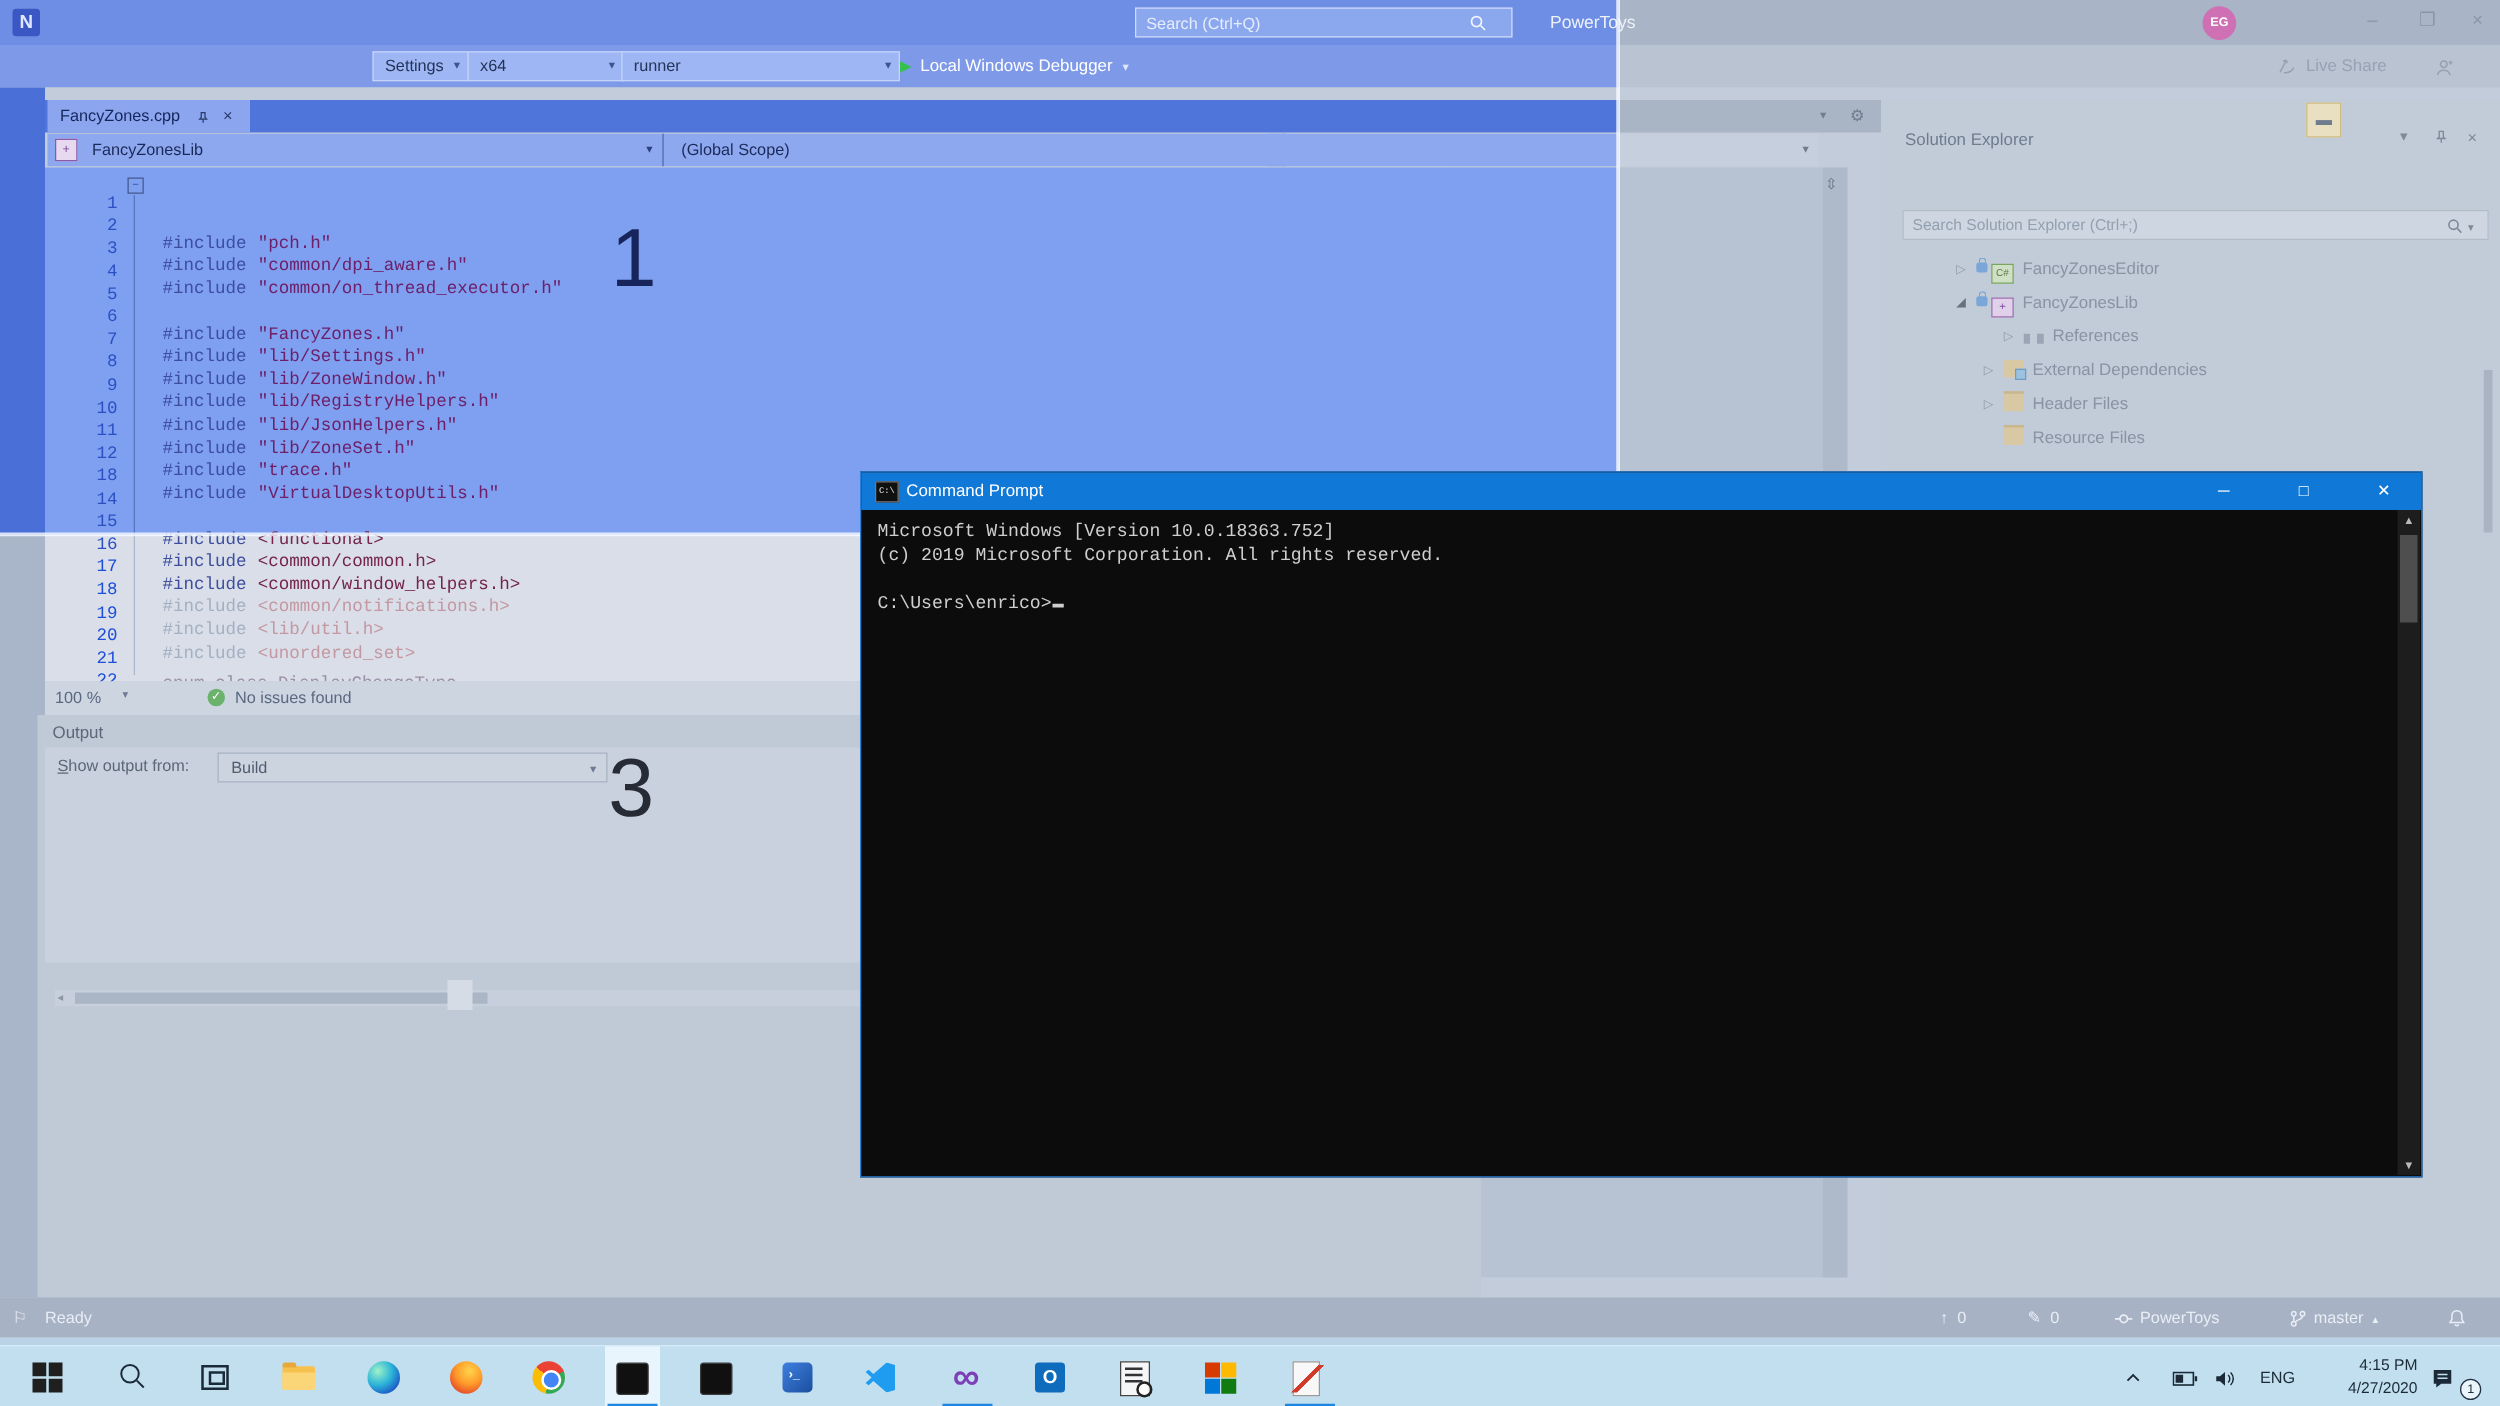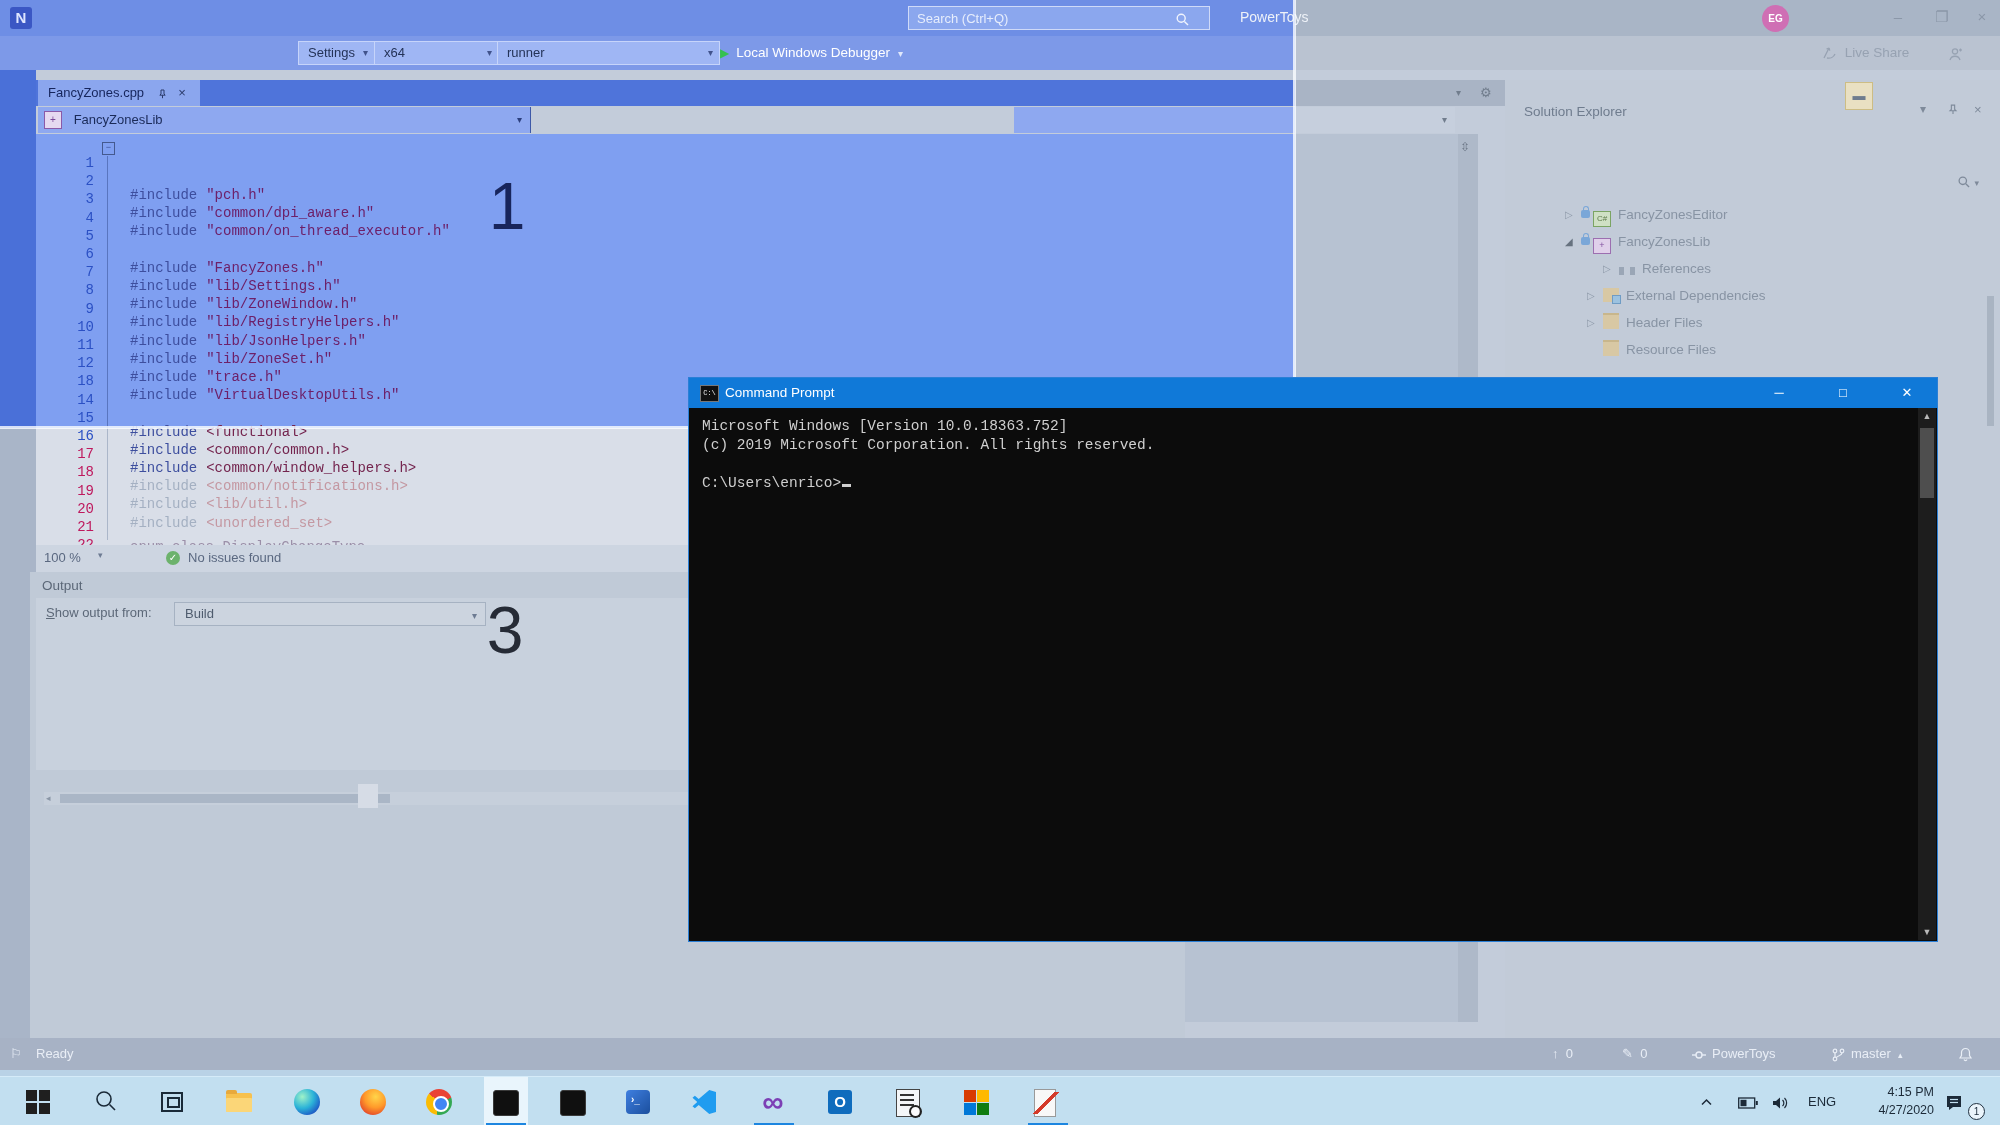--- a/index.html
+++ b/index.html
@@ -62,21 +62,21 @@
   #frost-editor{left:36px;top:428px;width:1124px;height:117px;background:#d9dee8;}
   .cl{position:absolute;left:36px;width:1122px;height:18px;font-family:"Liberation Mono",monospace;font-size:14px;white-space:pre;}
   .cl .ln{position:absolute;left:0;width:58px;text-align:right;}
   .cl .fold{position:absolute;left:66px;top:3px;width:11px;height:11px;border:1px solid #44598f;
     font-size:9px;line-height:10px;text-align:center;color:#3a4d92;display:none;}
   .cl.first .fold{display:block;}
   .cl .code{position:absolute;left:94px;}
   .cl .dir{margin-right:9px;}
   .cl.blue .ln{color:#2b50c4;} .cl.blue .dir{color:#3d4e9e;}
   .cl.blue.quote .pth{color:#6d2069;} .cl.blue.angle .pth{color:#74244e;}
-  .cl.frost .ln{color:#be185d;} .cl.frost .dir{color:#a4b0c2;}
+  .cl.frost .ln{color:#1d4ed8;} .cl.frost .dir{color:#a4b0c2;}
   .cl.frost.quote .pth{color:#c59aa6;} .cl.frost.angle .pth{color:#c498a2;}
   #fold-guide-b{left:107px;top:156px;width:1px;height:272px;background:rgba(45,66,130,.45);}
   #fold-guide-f{left:107px;top:428px;width:1px;height:112px;background:rgba(140,155,180,.6);}
   #partial-line{left:36px;top:539px;width:900px;height:6px;overflow:hidden;
     font-family:"Liberation Mono",monospace;font-size:14px;color:#9b8fa8;}
   #partial-line .code{position:absolute;left:94px;}
   
   #zoombar{left:36px;top:545px;width:1124px;height:27px;background:#cdd5e1;color:#5a6880;font-size:13px;}
   #issue-check{left:130px;top:6px;width:14px;height:14px;border-radius:50%;background:#6cb26c;
     color:#fff;font-size:10px;line-height:14px;text-align:center;}
@@ -327,20 +327,24 @@
       <span style="margin-left:8px;color:#2a3a6a">×</span>
     </div>
     <span class="abs" style="left:1420px;top:0;color:#717d8d;font-size:10px;line-height:26px">▾</span>
     <span class="abs" style="left:1444px;top:0;color:#717d8d;font-size:13px;line-height:26px">⚙</span>
   </div>
   <div class="abs" id="navbar-proj">
     <span id="proj-ico">+</span>
     <span>FancyZonesLib</span>
     <span class="nav-arr">▾</span>
   </div>
+  <div class="abs" id="navbar-scope">
+    <span>(Global Scope)</span>
+    <span class="nav-arr">▾</span>
+  </div>
   <div class="abs" id="navbar-3">
     <span class="nav-arr" style="color:#717d8d">▾</span>
   </div>
 
   <div class="abs" id="bluezone"></div>
   <div class="abs" id="frost-editor"></div>
   <div class="abs" id="fold-guide-b"></div>
   <div class="abs" id="fold-guide-f"></div>
 
   <div>
@@ -535,20 +539,21 @@
         <span class="se-ico" style="left: 120px;"></span>
         <span class="se-ico" style="left: 152px;"></span>
         <span class="se-ico" style="left: 170px;"></span>
         <span class="se-ico" style="left: 196px;"></span>
         <span class="se-ico" style="left: 226px;"></span>
         <span class="se-ico" style="left: 254px;"></span>
         <span class="se-ico" style="left: 286px;"></span>
         <span class="se-ico" style="left: 316px;"></span>
       </div>
     <div class="abs" id="se-toggle">▬</div>
+    <input class="abs" id="se-search" placeholder="Search Solution Explorer (Ctrl+;)" style="">
     <span class="abs" id="se-mag">
       <svg width="12" height="12" viewBox="0 0 13 13">
           <circle cx="5.2" cy="5.2" r="4" fill="none" stroke="#7e8a9a" stroke-width="1.4"></circle>
           <line x1="8.4" y1="8.4" x2="12" y2="12" stroke="#7e8a9a" stroke-width="1.4"></line>
         </svg>
       <span style="font-size:9px;color:#7e8a9a">▾</span>
     </span>
     <div>
 
     <div class="titem" style="top: 124px; left: 60px;">

